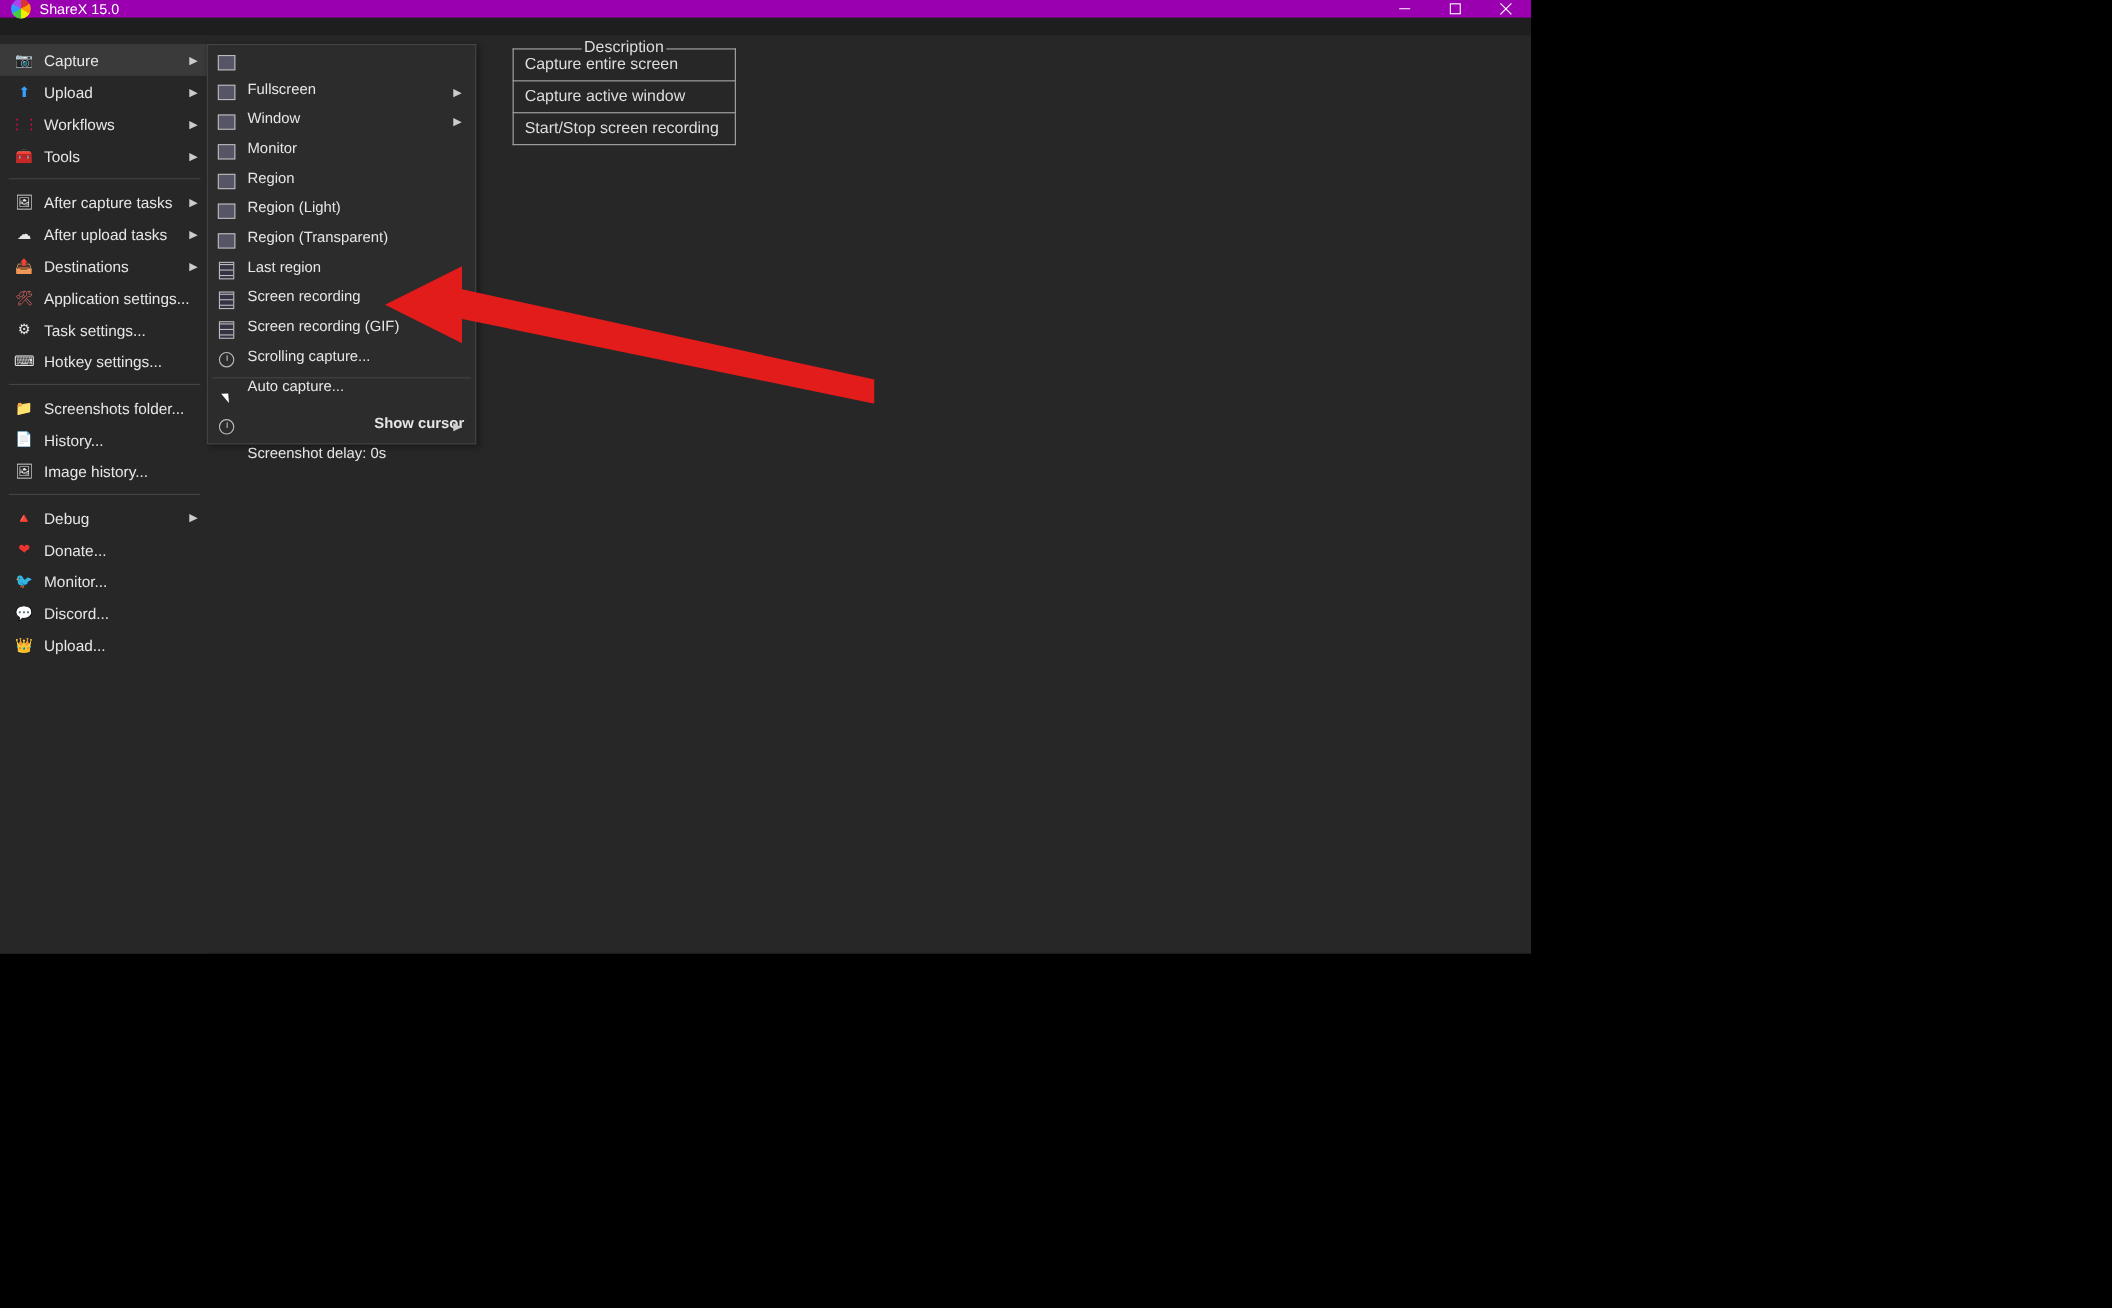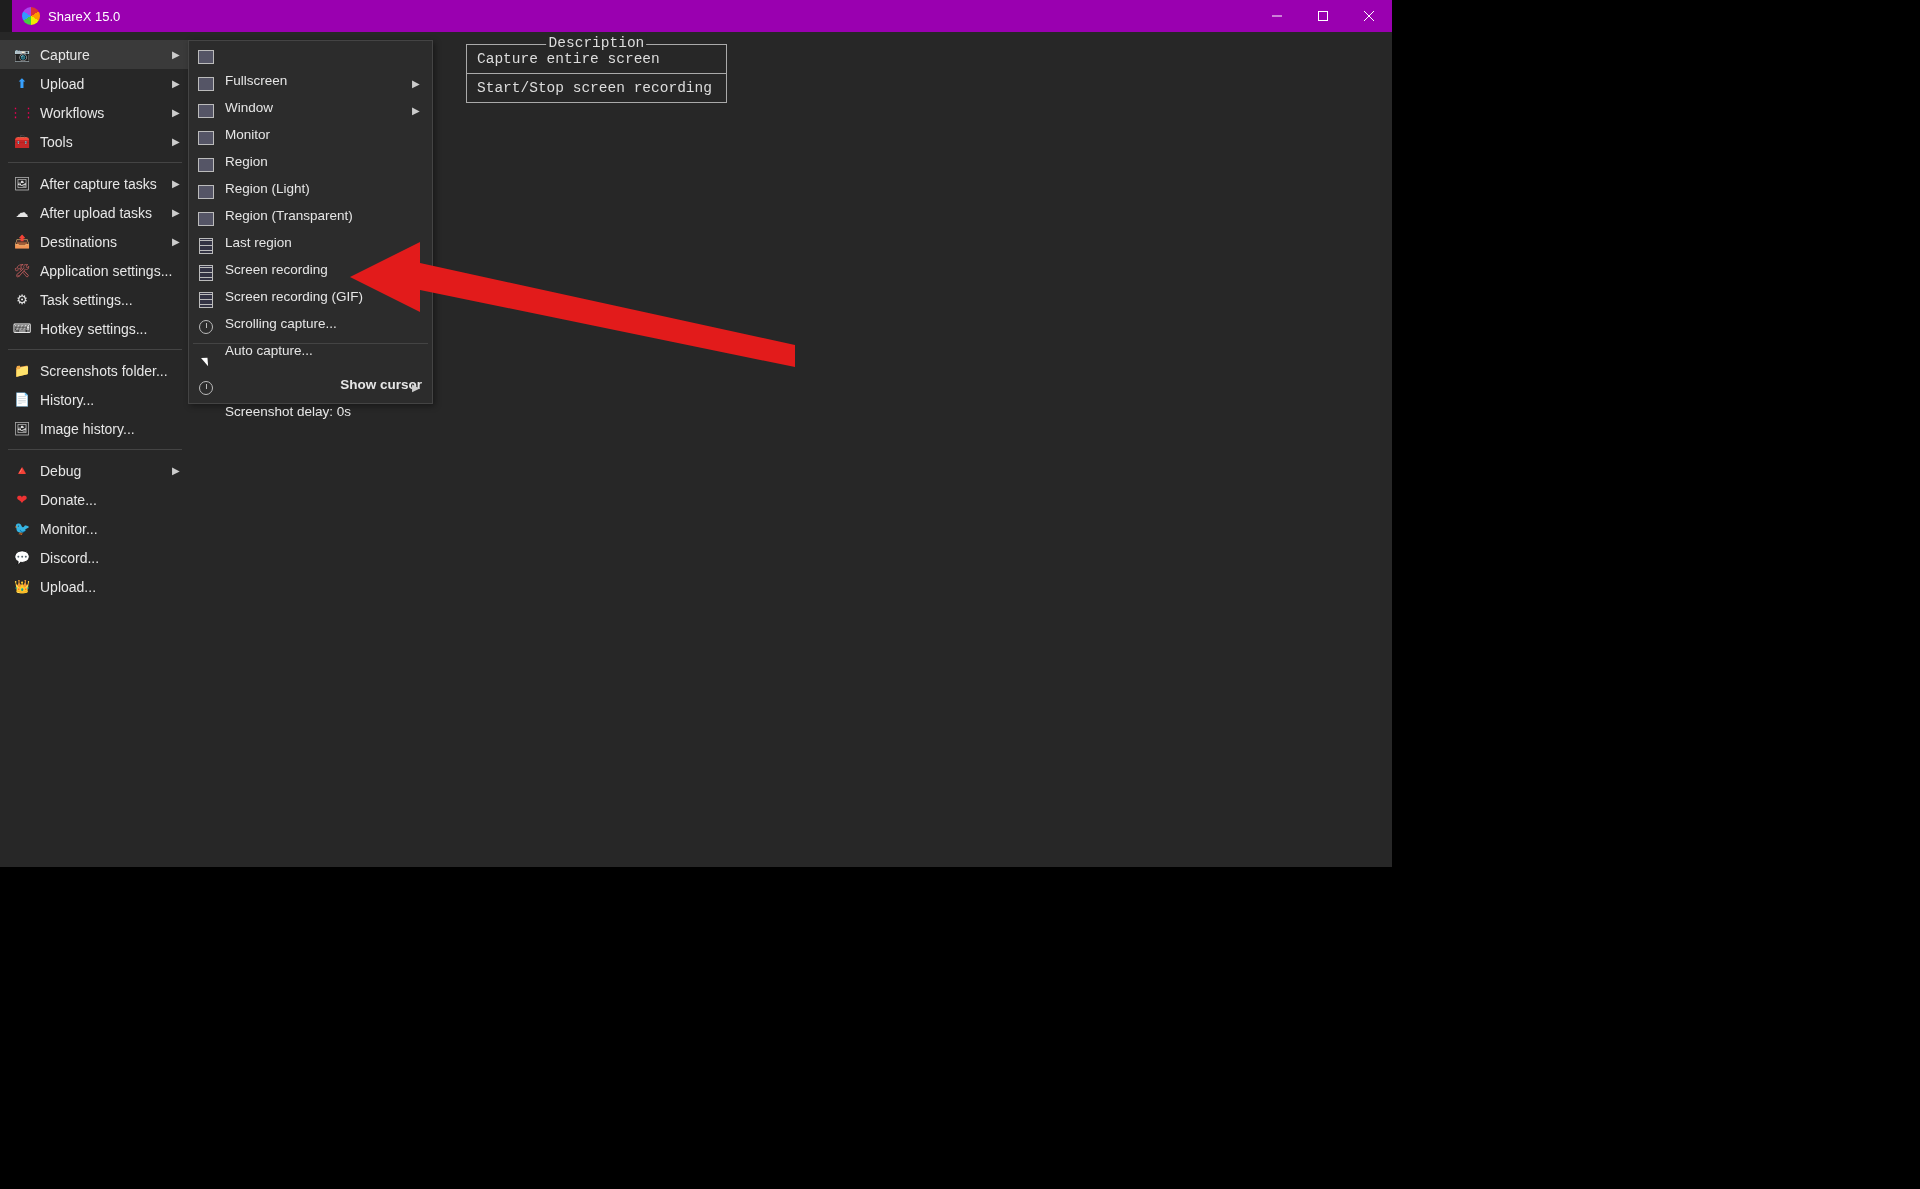--- a/index.html
+++ b/index.html
@@ -1,20 +1,20 @@
 <!DOCTYPE html>
 <html><head>
 <meta charset="utf-8">
 <style>
   * { box-sizing: border-box; margin: 0; padding: 0; }
   html, body { width: 1392px; height: 867px; font-family: "Segoe UI", Arial, sans-serif; background: #000; overflow: hidden; }
   .window { width: 1392px; height: 867px; background: #1e1e1e; position: relative; }
   .titlebar {
-    height: 32px; background: #9a00b0; display: flex; align-items: center;
-    color: #fff; font-size: 13px; margin-left: 12px;
+    height: 16px; background: #9a00b0; display: flex; align-items: center;
+    color: #fff; font-size: 13px;
   }
   .titlebar .app-icon {
     width: 18px; height: 18px; margin: 0 8px 0 10px; border-radius: 50%;
     background: conic-gradient(#d33 0 60deg,#f90 60deg 120deg,#ee0 120deg 180deg,#4c4 180deg 240deg,#39f 240deg 300deg,#a4e 300deg 360deg);
   }
   .titlebar .title { flex: 0 0 auto; }
   .titlebar .spacer { flex: 1; }
   .titlebar .win-btn {
     width: 46px; height: 32px; display: flex; align-items: center; justify-content: center;
     color: #fff; font-size: 14px; cursor: pointer;
@@ -61,21 +61,21 @@
   
   .ico-box { width: 16px; height: 14px; border: 1px solid #bbb; background: #556; }
   .ico-film { width: 14px; height: 16px; border: 1px solid #bbb; background: #334; display:flex; flex-direction:column; justify-content:space-around;}
   .ico-film span{height:1px;background:#bbb;}
   .ico-clock { width:14px;height:14px;border:1px solid #bbb;border-radius:50%;position:relative;}
   .ico-clock::after{content:"";position:absolute;left:6px;top:2px;width:1px;height:5px;background:#bbb;}
   .ico-cursor { width:0;height:0;border-left:5px solid #fff;border-top:4px solid transparent;border-bottom:7px solid transparent;transform:rotate(-40deg);}
 
   .desc-table {
     position: absolute; top: 12px; left: 466px;
-    border-collapse: collapse; color: #ddd; font-family: Liberation Mono, monospace;
+    border-collapse: collapse; color: #ddd; font-family: Liberation Sans, sans-serif;
     font-size: 14.5px;
   }
   .desc-table caption {
     caption-side: top; text-align: center; color: #ddd; font-family: inherit;
     position: relative; height: 0;
   }
   .desc-table caption span {
     position: absolute; top: -9px; left: 50%; transform: translateX(-50%);
     background: #272727; padding: 0 2px;
   }
@@ -305,20 +305,24 @@
       <caption>
           <span>Description</span>
         </caption>
       <tbody id="desc-body">
           <tr>
             <td class="col0" style="border-left: none; padding: 6px 0px; width: 0px;"></td>
             <td>Capture entire screen</td>
           </tr>
           <tr>
             <td class="col0" style="border-left: none; padding: 6px 0px; width: 0px;"></td>
+            <td>Capture active window</td>
+          </tr>
+          <tr>
+            <td class="col0" style="border-left: none; padding: 6px 0px; width: 0px;"></td>
             <td>Start/Stop screen recording</td>
           </tr>
         </tbody>
     </table>
 
     <svg class="arrow" viewBox="0 0 445 140">
       <polygon points="0,50 70,15 70,36 445,118 445,140 70,63 70,85" fill="#e21b1b"></polygon>
     </svg>
 
   </div>

